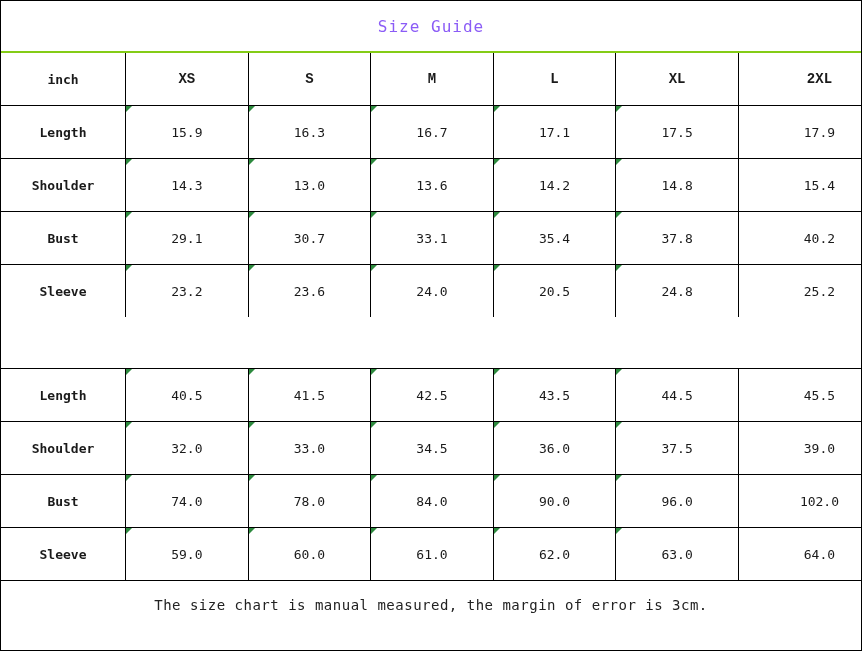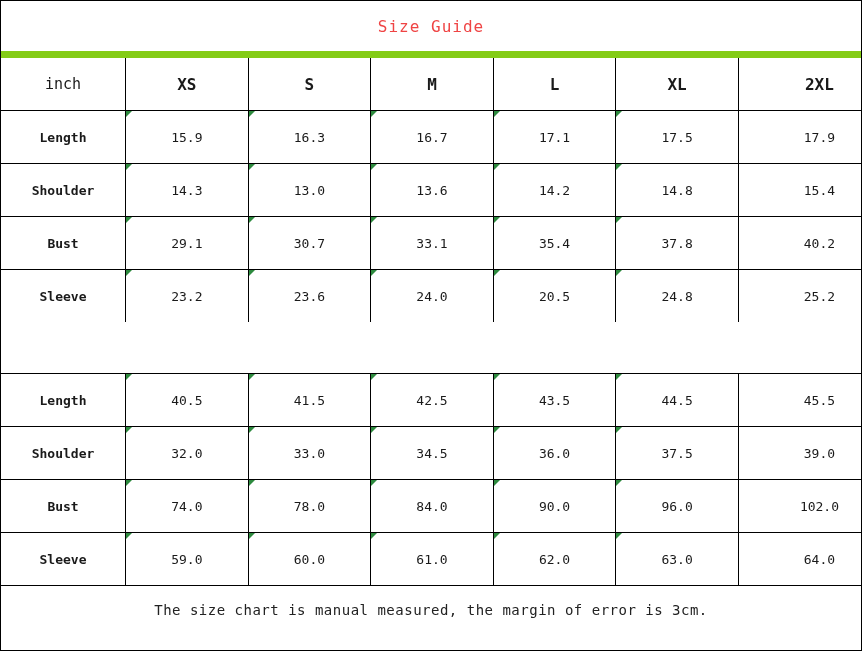--- a/index.html
+++ b/index.html
@@ -19,24 +19,24 @@
     width: 862px;
     height: 651px;
     box-sizing: border-box;
     border: 1px solid #000000;
   }
   .title-bar {
     height: 50px;
     display: flex;
     align-items: center;
     justify-content: center;
-    border-bottom: 7px solid #84cc16;
+    border-bottom: 2px solid #84cc16;
     font-size: 16px;
     letter-spacing: 1px;
-    color: #ef4444;
+    color: #8b5cf6;
   }
   table.size-table {
     width: 100%;
     border-collapse: collapse;
     table-layout: fixed;
   }
   table.size-table td {
     border: 1px solid #000000;
     height: 50px;
     text-align: center;
@@ -44,25 +44,26 @@
     font-size: 13px;
     position: relative;
   }
   table.size-table td.rowhead {
     font-weight: bold;
     font-size: 13px;
     text-align: center;
   }
   table.size-table td.colhead {
     font-weight: bold;
-    font-size: 16px;
+    font-size: 14px;
+    font-family: Liberation Mono, monospace;
   }
   table.size-table td.unit {
-    font-weight: normal;
-    font-size: 15px;
+    font-weight: bold;
+    font-size: 13px;
     margin-left: 41px;
   }
   
   table.size-table tr td:first-child {
     border-left: none;
   }
   table.size-table tr td:last-child {
     border-right: none;
     padding-left: 40px;
   }

